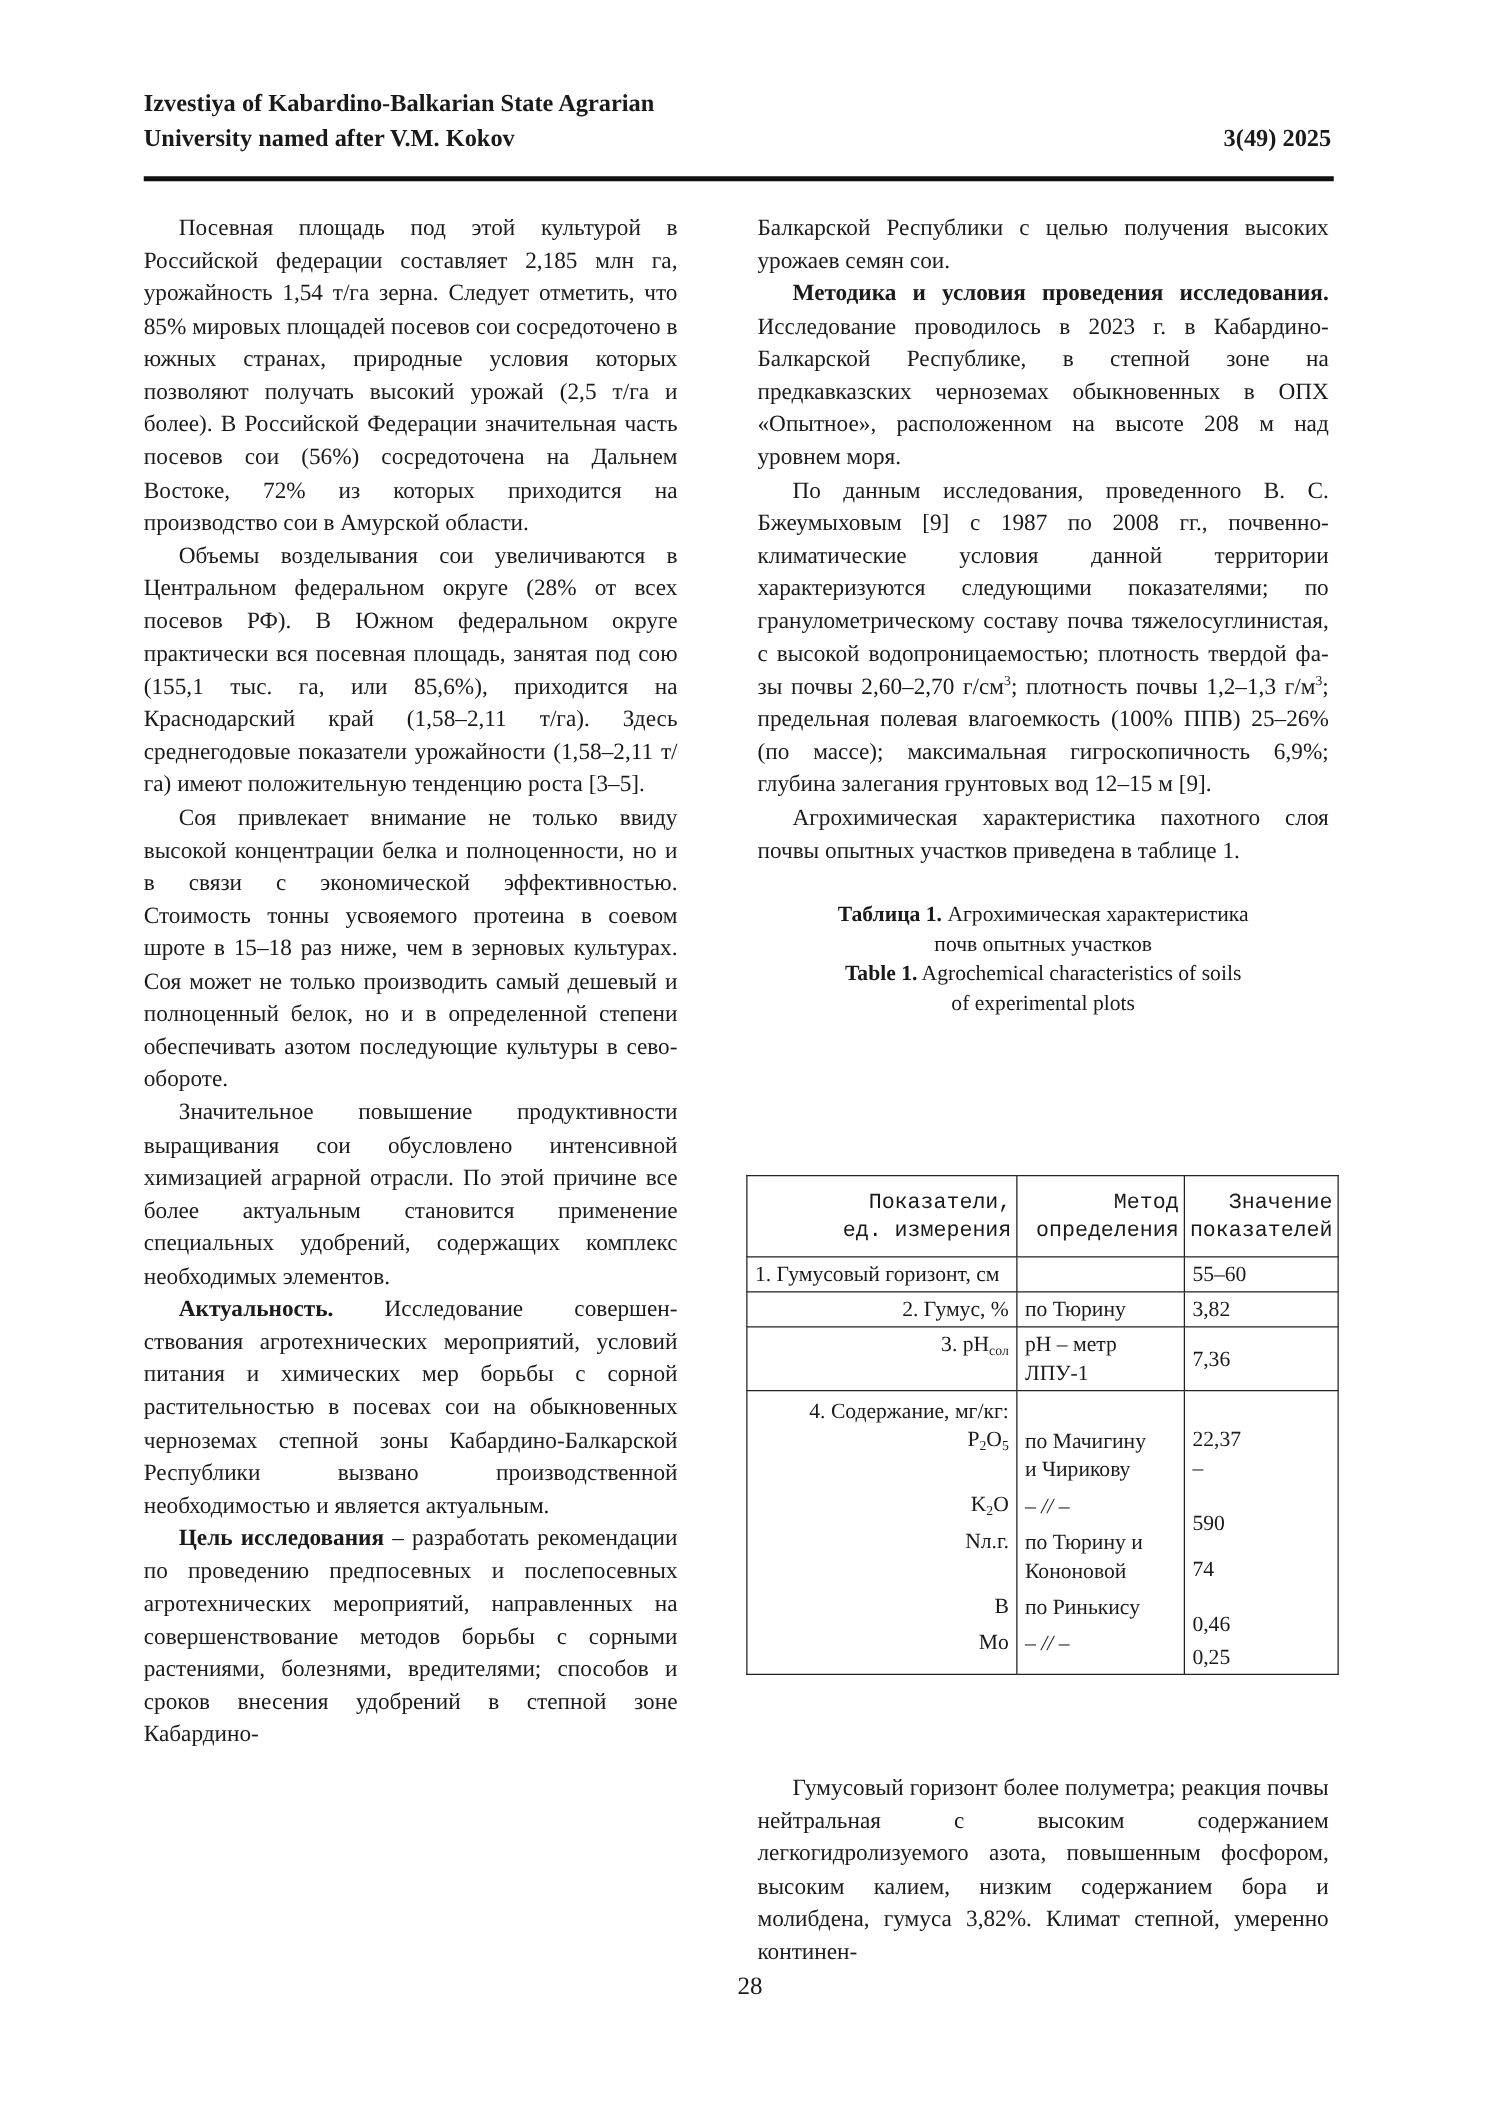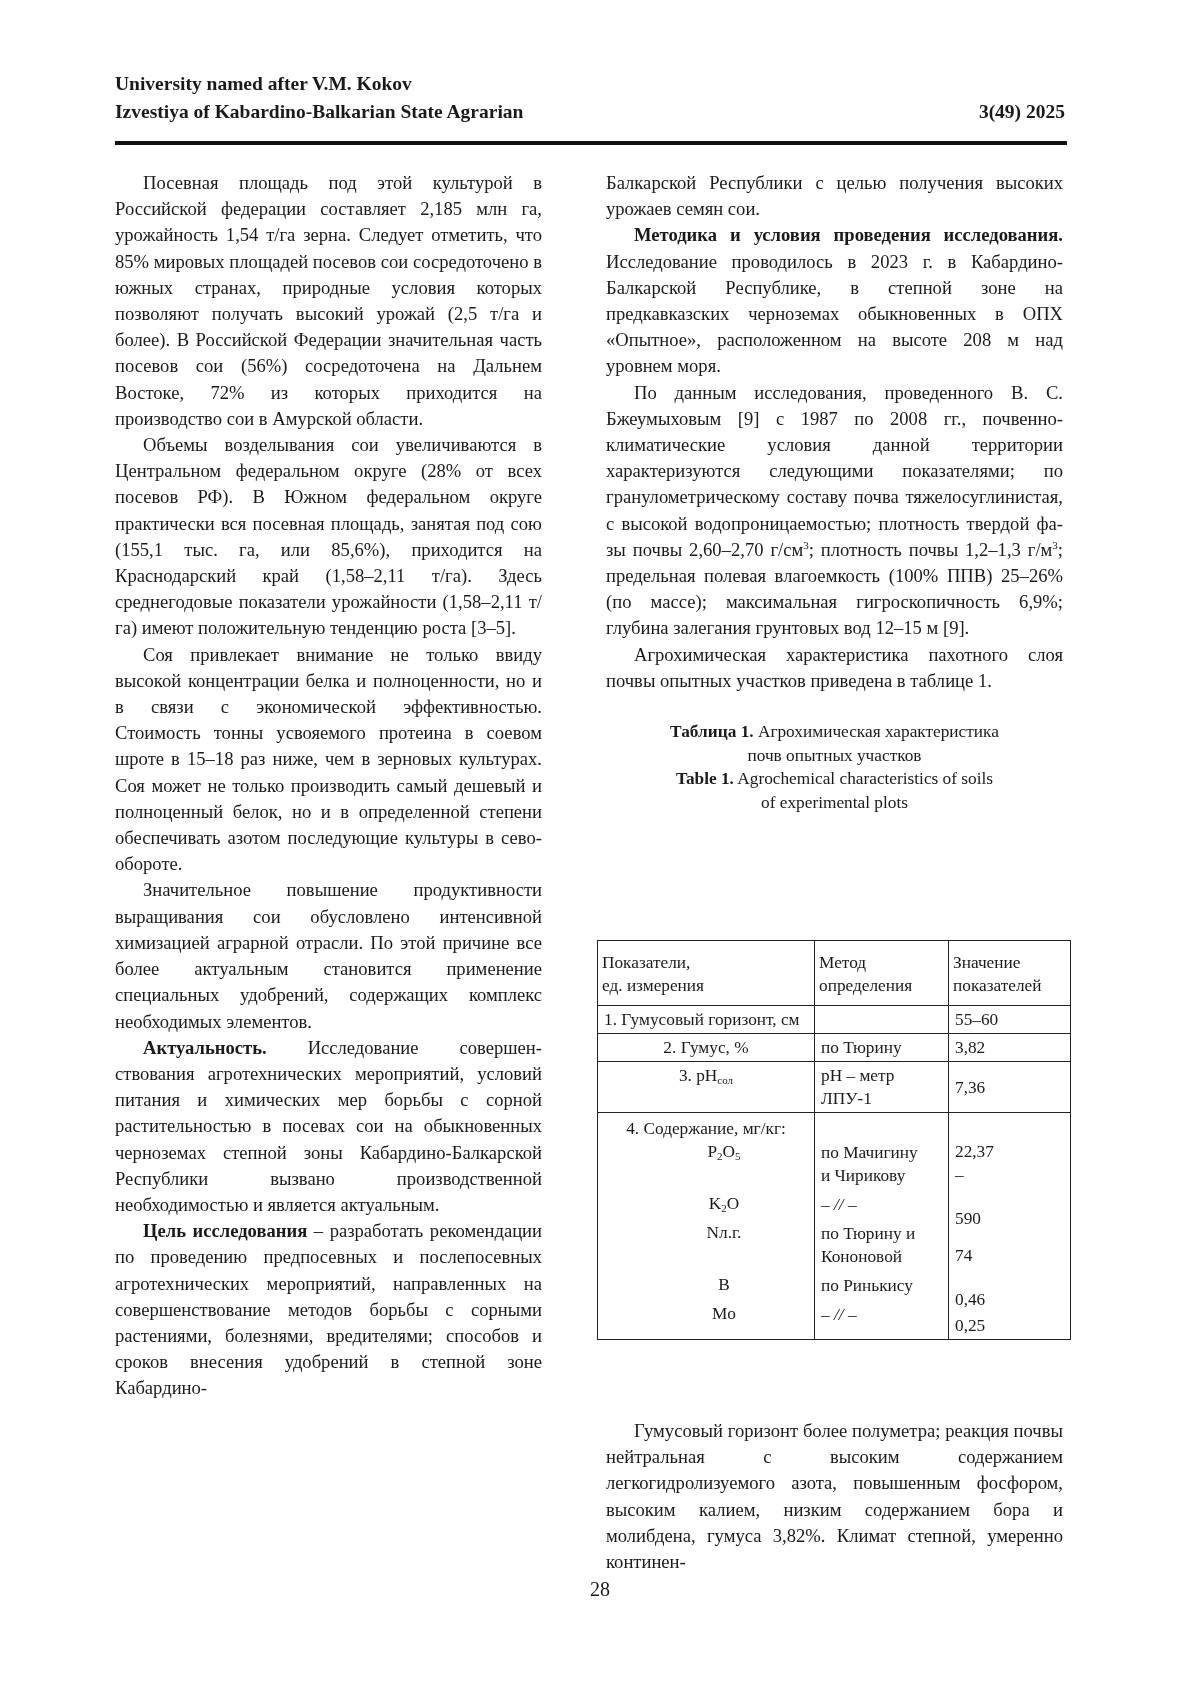--- a/index.html
+++ b/index.html
@@ -12,34 +12,34 @@
   .col.right { left: 606px; width: 457px; }
   .col p { margin: 0; text-indent: 28px; }
   .col p.noindent { text-indent: 0; }
   b { font-weight: bold; }
   sup { font-size: 11px; line-height: 0; vertical-align: 7px; }
   sub { font-size: 11px; line-height: 0; vertical-align: -3px; }
   .caption { text-align: center; font-size: 17.3px; line-height: 23.5px; margin-top: 26px; text-indent: 0; }
   .caption div { text-indent: 0; }
   table.soil { position: absolute; left: 597px; top: 940px; width: 474px; border-collapse: collapse; font-family: "Liberation Serif", serif; font-size: 17.3px; line-height: 23px; }
   table.soil td, table.soil th { border: 1.5px solid #222; padding: 2px 6px; vertical-align: middle; font-weight: normal; }
-  table.soil th { text-align: left; padding: 10px 4px 8px 4px; }
+  table.soil th { text-align: right; padding: 10px 4px 8px 4px; font-family: Liberation Mono, monospace; }
   table.soil td.c { text-align: left; }
-  table.soil td.l { text-align: center; }
+  table.soil td.l { text-align: right; }
   .col-w1 { width: 208px; }
   .col-w2 { width: 125px; }
   .sublist div { padding-left: 36px; }
   .page-num { position: absolute; left: 0; width: 1200px; top: 1578px; text-align: center; font-family: "Liberation Serif", serif; font-size: 20px; }
 </style>
 </head>
 <body>
 
 <div class="header">
+  <div>Izvestiya of Kabardino-Balkarian State Agrarian</div>
   <div>University named after V.M. Kokov</div>
-  <div>Izvestiya of Kabardino-Balkarian State Agrarian</div>
   <div class="issue">3(49) 2025</div>
 </div>
 <div class="rule"></div>
 
 <div class="col left">
   <p>Посевная площадь под этой культурой в Российской федерации составляет 2,185 млн га, урожайность 1,54 т/га зерна. Следует от­метить, что 85% мировых площадей посевов сои сосредоточено в южных странах, природ­ные условия которых позволяют получать высокий урожай (2,5 т/га и более). В Россий­ской Федерации значительная часть посевов сои (56%) сосредоточена на Дальнем Востоке, 72% из которых приходится на производство сои в Амурской области.</p>
   <p>Объемы возделывания сои увеличиваются в Центральном федеральном округе (28% от всех посевов РФ). В Южном федеральном ок­руге практически вся посевная площадь, заня­тая под сою (155,1 тыс. га, или 85,6%), прихо­дится на Краснодарский край (1,58–2,11 т/га). Здесь среднегодовые показатели урожайности (1,58–2,11 т/га) имеют положительную тен­денцию роста [3–5].</p>
   <p>Соя привлекает внимание не только ввиду высокой концентрации белка и полноценно­сти, но и в связи с экономической эффектив­ностью. Стоимость тонны усвояемого про­теина в соевом шроте в 15–18 раз ниже, чем в зерновых культурах. Соя может не только производить самый дешевый и полноценный белок, но и в определенной степени обеспе­чивать азотом последующие культуры в сево­обороте.</p>
   <p>Значительное повышение продуктивности выращивания сои обусловлено интенсивной химизацией аграрной отрасли. По этой при­чине все более актуальным становится при­менение специальных удобрений, содержа­щих комплекс необходимых элементов.</p>
   <p><b>Актуальность.</b><span> Исследование совершен­ствования агротехнических мероприятий, ус­ловий питания и химических мер борьбы с сорной растительностью в посевах сои на обыкновенных черноземах степной зоны Кабардино-Балкарской Республики вызвано производственной необходимостью и являет­ся актуальным.</span></p>

